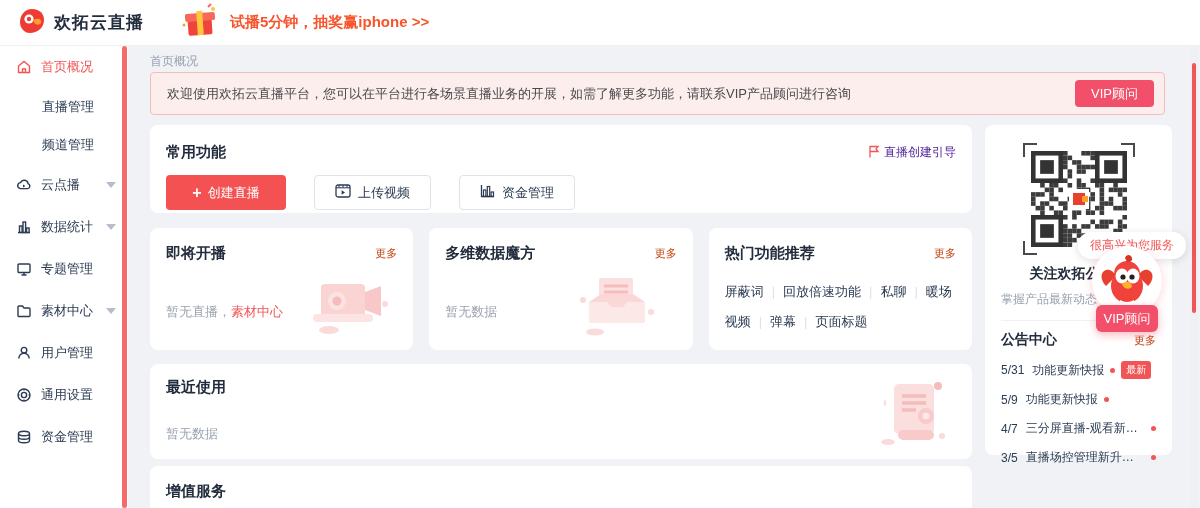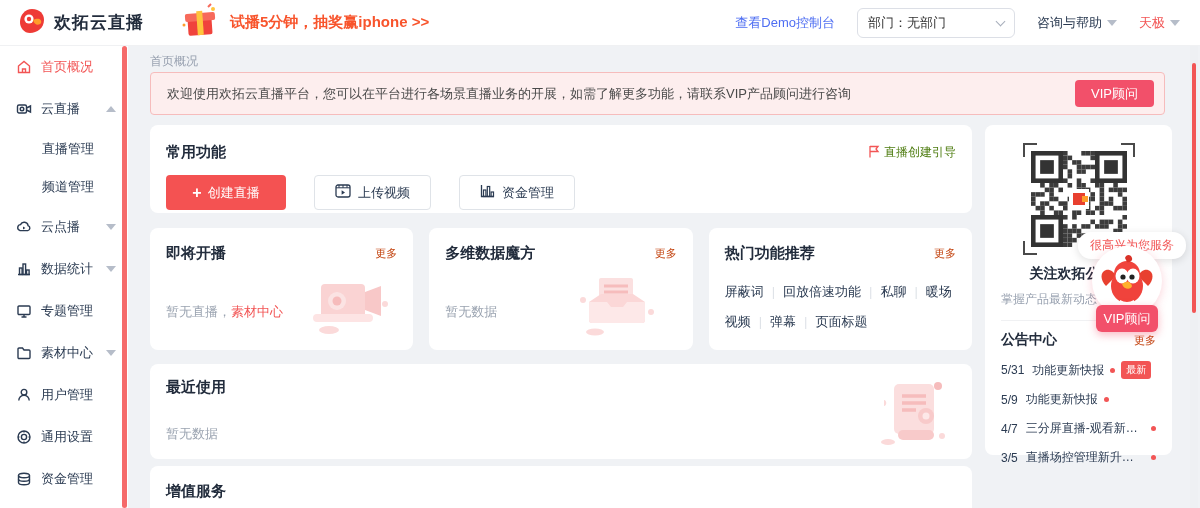--- a/index.html
+++ b/index.html
@@ -40,21 +40,21 @@
 
   .card { background:#fff; border-radius:8px; position:relative; }
   .left-col { position:absolute; left:22px; top:79px; width:822px; }
   .right-col { position:absolute; left:857px; top:79px; width:187px; }
 
   .card-title { font-size:15px; font-weight:bold; color:#222c3c; }
   .more-link { font-size:11px; color:#c2410c; cursor:pointer; }
 
   .cf-card { height:88px; padding:18px 16px; margin-bottom:15px; }
   .cf-head { display:flex; align-items:center; }
-  .guide-link { margin-left:auto; color:#4d7c0f; font-size:12px; display:flex; align-items:center; gap:4px; cursor:pointer; }
+  .guide-link { margin-left:auto; color:#4c1d95; font-size:12px; display:flex; align-items:center; gap:4px; cursor:pointer; }
   .cf-buttons { display:flex; gap:28px; margin-top:13px; }
   .btn-primary { background:#f45252; color:#fff; border:none; border-radius:4px; width:120px; height:35px; font-size:13px; cursor:pointer; display:flex; align-items:center; justify-content:center; gap:6px; }
   .btn-plain { background:#fff; color:#2b3b52; border:1px solid #dfe3e8; border-radius:4px; height:35px; padding:0 20px; font-size:13px; cursor:pointer; display:flex; align-items:center; gap:7px; }
   .plus-glyph { font-size:16px; font-weight:bold; line-height:1; }
 
   .mid-row { display:flex; gap:16px; margin-bottom:14px; }
   .mid-card { flex:1; height:122px; padding:16px; overflow:hidden; }
   .mid-head { display:flex; align-items:center; justify-content:space-between; }
   .empty-line { margin-top:40px; font-size:13px; color:#9aa3b0; position:relative; z-index:2; }
   .create-now { color:#f25555; cursor:pointer; }
@@ -119,57 +119,31 @@
         <rect x="8" y="14" width="24" height="18" rx="2" fill="#f0433c" transform="rotate(-4 20 23)"></rect>
         <rect x="5" y="10" width="30" height="8" rx="2" fill="#f76a5b" transform="rotate(-4 20 14)"></rect>
         <rect x="17" y="8" width="6" height="24" fill="#ffc53d" transform="rotate(-4 20 20)"></rect>
         <circle cx="33" cy="6" r="2" fill="#ffc53d"></circle>
         <circle cx="4" cy="22" r="1.5" fill="#ff9d2b"></circle>
         <path d="M28 4 l3 -3" stroke="#f76a5b" stroke-width="2"></path>
       </svg>
     </span>
     <span class="promo-text">试播5分钟，抽奖赢iphone &gt;&gt;</span>
   </div>
-  <div class="header-right">
-    <span class="demo-link">查看Demo控制台</span>
-    <div class="dept-select">
-      <span>部门：无部门</span>
-      <span class="chev"></span>
-    </div>
-    <div class="menu-item">
-      <span>咨询与帮助</span>
-      <span class="caret-down"></span>
-    </div>
-    <div class="menu-item">
-      <span class="user-name">天极</span>
-      <span class="caret-down"></span>
-    </div>
-  </div>
 </div>
 
 <div class="sidebar">
   <div class="side-item active">
     <span class="sicon">
       <svg width="16" height="16" viewBox="0 0 16 16">
           <path d="M2.5 7 L8 2.5 L13.5 7 V13.5 H2.5 Z"></path>
           <path d="M6.5 13.5 V10 h3 v3.5"></path>
         </svg>
     </span>
     <span>首页概况</span>
-  </div>
-  <div class="side-item">
-    <span class="sicon">
-      <svg width="16" height="16" viewBox="0 0 16 16">
-          <rect x="1.5" y="4" width="9" height="8" rx="1.5"></rect>
-          <path d="M10.5 7 L14.5 5 V11 L10.5 9"></path>
-          <circle cx="6" cy="8" r="1.8"></circle>
-        </svg>
-    </span>
-    <span>云直播</span>
-    <span class="caret-up side-caret"></span>
   </div>
   <div class="side-sub">
     <span>直播管理</span>
   </div>
   <div class="side-sub">
     <span>频道管理</span>
   </div>
   <div class="side-item">
     <span class="sicon">
       <svg width="16" height="16" viewBox="0 0 16 16">

